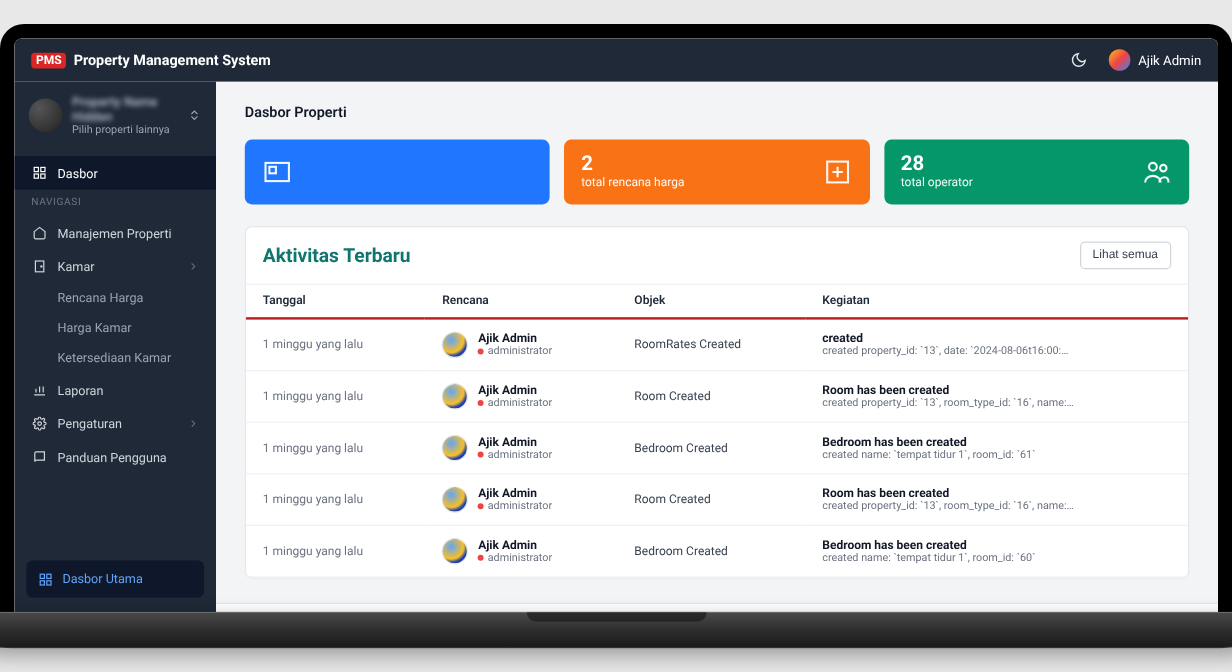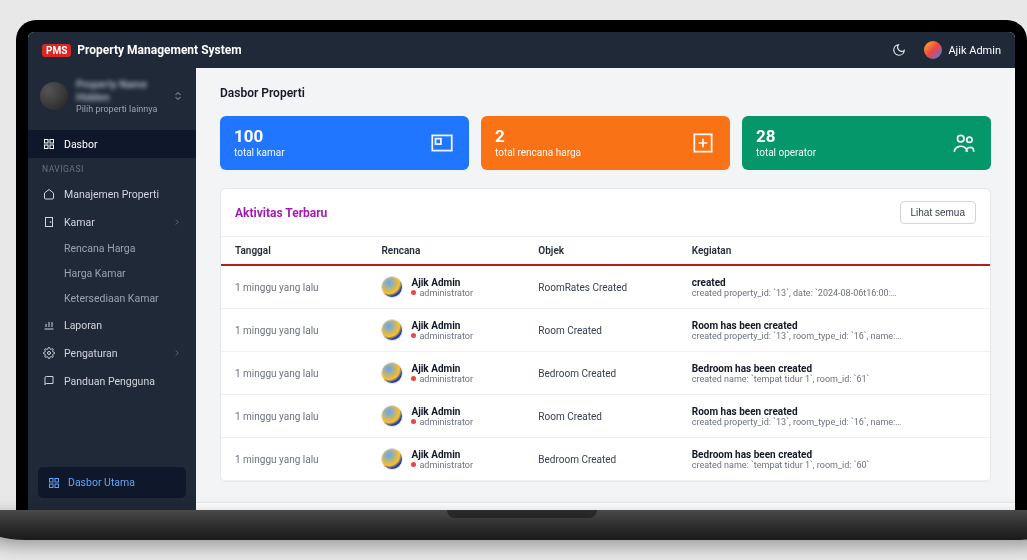--- a/index.html
+++ b/index.html
@@ -1,18 +1,18 @@
 <!DOCTYPE html>
 <html><head>
 <meta charset="utf-8">
 <style>
 * { margin: 0; padding: 0; box-sizing: border-box; }
 body { font-family: -apple-system, BlinkMacSystemFont, "Segoe UI", Roboto, sans-serif; background: #e8e8e8; display: flex; align-items: center; justify-content: center; min-height: 100vh; }
 
-.laptop-frame { width: 1027px; position: relative; padding-left: 16px; }
+.laptop-frame { width: 1027px; position: relative; }
 .laptop-screen { background: #000; border-radius: 20px 20px 0 0; padding: 12px 12px 0 12px; }
 .screen-inner { background: #f3f4f6; width: 100%; height: 478px; border-radius: 6px 6px 0 0; overflow: hidden; position: relative; }
 .laptop-base {
   height: 30px;
   background: linear-gradient(180deg, #4a4a4a 0%, #2a2a2a 60%, #1a1a1a 100%);
   border-radius: 0 0 50px 50px / 0 0 20px 20px;
   margin: 0 -40px;
   box-shadow: 0 6px 18px rgba(0,0,0,0.35);
   position: relative;
 }
@@ -61,21 +61,21 @@
 
 .stats { display: flex; gap: 12px; margin: 16px 0 18px; }
 .stat { flex: 1; border-radius: 6px; padding: 12px 14px; color: #fff; display: flex; align-items: center; }
 .stat .s-text { flex: 1; }
 .stat .s-num { font-size: 17px; font-weight: 700; line-height: 1; }
 .stat .s-label { font-size: 10px; margin-top: 2px; opacity: .95; }
 .stat .s-icon { opacity: .95; }
 
 .panel { background: #fff; border-radius: 6px; border: 1px solid #e5e7eb; }
 .panel-head { display: flex; align-items: center; padding: 12px 14px; }
-.panel-head h3 { font-size: 12px; font-weight: 700; color: #a21caf; }
+.panel-head h3 { font-size: 16px; font-weight: 700; color: #0f766e; }
 .btn-see-all { margin-left: auto; border: 1px solid #d1d5db; background: #fff; color: #374151; font-size: 10px; padding: 5px 10px; border-radius: 4px; cursor: pointer; }
 
 .tbl { width: 100%; border-collapse: collapse; }
 .tbl th { text-align: left; font-size: 10px; color: #1f2937; font-weight: 600; padding: 8px 14px; border-top: 1px solid #eef1f4; border-bottom: 2px solid #b91c1c; }
 .tbl td { font-size: 10px; color: #374151; padding: 10px 14px; border-bottom: 1px solid #eef1f4; vertical-align: middle; }
 .tbl td.date { color: #6b7280; }
 .op-cell { display: flex; align-items: center; gap: 8px; }
 .op-cell .oav { width: 22px; height: 22px; border-radius: 50%; background: radial-gradient(circle at 35% 30%, #60a5fa, #fbbf24 55%, #1e40af 70%); flex-shrink: 0; border: 1px solid #e5e7eb; }
 .op-cell .oname { font-weight: 700; color: #111827; font-size: 10px; }
 .op-cell .orole { font-size: 9px; color: #6b7280; display: flex; align-items: center; gap: 3px; }
@@ -221,24 +221,20 @@
               <span>Dasbor Utama</span>
             </div>
           </div>
 
           <div class="main">
             <div class="main-inner">
               <div class="page-title">Dasbor Properti</div>
 
               <div class="stats">
                 <div class="stat" style="background:#2176ff">
-                  <div class="s-text">
-                    <div class="s-num">100</div>
-                    <div class="s-label">total kamar</div>
-                  </div>
                   <div class="s-icon">
                     <svg width="26" height="26" viewBox="0 0 24 24" fill="none" stroke="currentColor" stroke-width="1.6">
                         <rect x="3" y="5" width="18" height="14"></rect>
                         <rect x="6" y="8" width="5" height="5"></rect>
                       </svg>
                   </div>
                 </div>
                 <div class="stat" style="background:#f97316">
                   <div class="s-text">
                     <div class="s-num">2</div>

